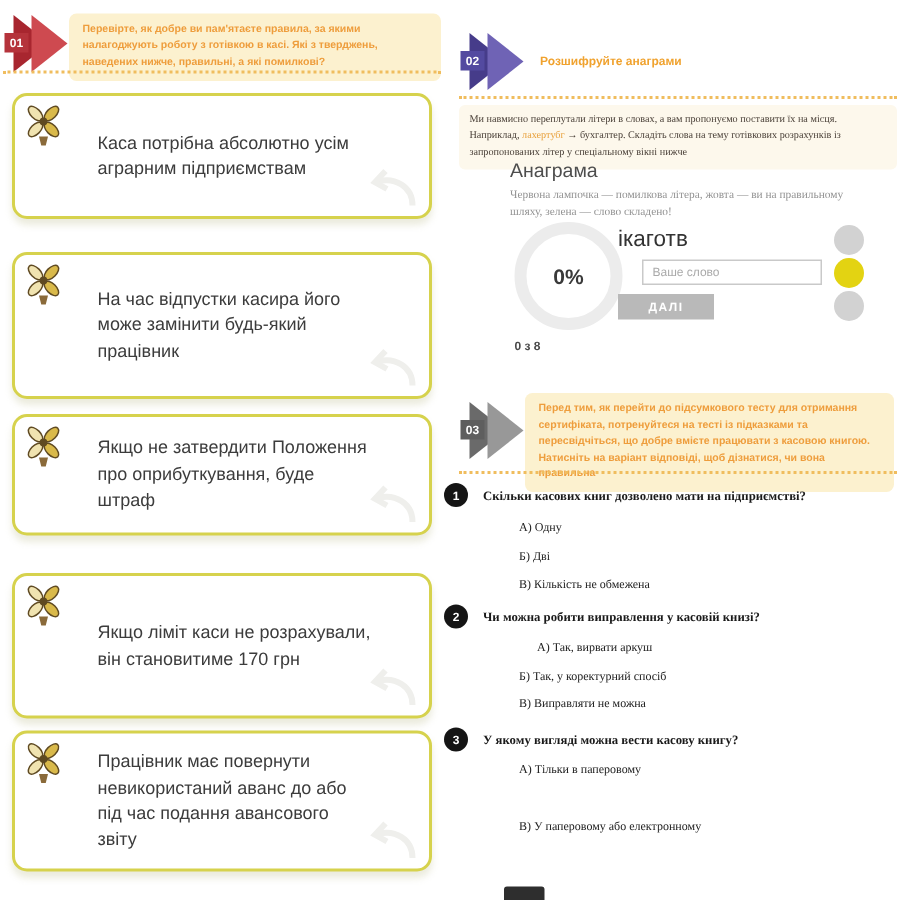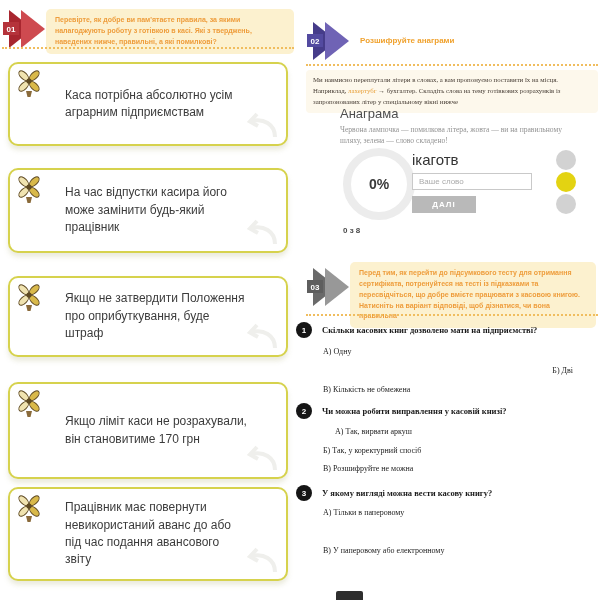--- a/index.html
+++ b/index.html
@@ -33,36 +33,36 @@
   
   .an-title { position:absolute; left:340px; top:106px; font-size:13px; color:#4e4e4e; }
   .an-hint  { position:absolute; left:340px; top:124px; width:238px; font-size:7.6px; color:#939393; line-height:1.5;font-family:Liberation Serif, serif; }
   .ring { position:absolute; left:343px; top:148px; width:72px; height:72px;
           border:8px solid #ececec; border-radius:50%; background:#fff;
           display:flex; align-items:center; justify-content:center;
           font-size:14px; font-weight:bold; color:#3a3a3a; }
   .an-count { position:absolute; left:343px; top:226px; width:72px; text-align:left;
               font-size:8px; font-weight:bold; color:#4a4a4a; }
   .an-word { position:absolute; left:412px; top:151px; font-size:15px; color:#333; }
-  .an-input { position:absolute; left:412px; top:173px; width:120px; height:17px;
+  .an-input { position:absolute; left:428px; top:173px; width:120px; height:17px;
               border:1px solid #c9c9c9; font-size:8px; padding:0 6px; color:#444;
               font-family:"Liberation Sans", sans-serif; }
   .an-input::placeholder { color:#aaa; }
   .an-btn { position:absolute; left:412px; top:196px; width:64px; height:17px;
             background:#b9b9b9; border:none; color:#fff; font-weight:bold; font-size:8px;
             letter-spacing:1px; font-family:"Liberation Sans", sans-serif; cursor:pointer; }
   .light { position:absolute; left:556px; width:20px; height:20px; border-radius:50%; }
 
   
   .q-num { position:absolute; width:16px; height:16px; border-radius:50%; background:#151515;
            color:#fff; font-size:8px; font-weight:bold; display:flex; align-items:center;
            justify-content:center; font-family:"Liberation Sans", sans-serif; }
   .q-text { position:absolute; left:322px; width:265px; font-family:"Liberation Serif", serif;
             font-weight:bold; font-size:8.5px; color:#1a1a1a; }
-  .q-opt { position:absolute; left:323px; width:250px; font-family:"Liberation Serif", serif;
+  .q-opt { position:absolute; left:346px; width:250px; font-family:"Liberation Serif", serif;
            font-size:8px; color:#222; cursor:pointer; }
 
   .partial { position:absolute; left:336px; top:591px; width:27px; height:9px;
              background:#2e2e2e; border-radius:2px 2px 0 0; }
 </style>
 </head>
 <body>
 
 <div class="page">
 
@@ -86,21 +86,21 @@
       <circle cx="13" cy="13" r="2.6" fill="#5f4a22"></circle>
       <path d="M10 23 L16 23 L14.5 29 L11.5 29 Z" fill="#8a6a3a"></path>
     </svg>
     <span class="card-text">Каса потрібна абсолютно усім аграрним підприємствам</span>
     <svg class="flip-arrow" width="36" height="27" viewBox="0 0 36 27">
       <path d="M33 25 C33 12 21 6 10 9" fill="none" stroke="#efefec" stroke-width="4"></path>
       <path d="M15 2 L8 9.5 L16 14" fill="none" stroke="#efefec" stroke-width="4"></path>
     </svg>
   </div>
 
-  <div class="card" style="top:168px; height:85px;">
+  <div class="card" style="top:168px; height:98px;">
     <svg class="windmill" width="26" height="30" viewBox="0 0 26 30">
       <g transform="rotate(45 13 13)" stroke="#5f4a22" stroke-width="1">
         <ellipse cx="13" cy="5.5" rx="3.2" ry="6" fill="#d9b94a"></ellipse>
         <ellipse cx="13" cy="20.5" rx="3.2" ry="6" fill="#f0e3b0"></ellipse>
         <ellipse cx="5.5" cy="13" rx="6" ry="3.2" fill="#f0e3b0"></ellipse>
         <ellipse cx="20.5" cy="13" rx="6" ry="3.2" fill="#d9b94a"></ellipse>
       </g>
       <circle cx="13" cy="13" r="2.6" fill="#5f4a22"></circle>
       <path d="M10 23 L16 23 L14.5 29 L11.5 29 Z" fill="#8a6a3a"></path>
     </svg>
@@ -195,28 +195,28 @@
     <path d="M19 2 L43 21 L19 40 Z" fill="#989898"></path>
     <rect x="1" y="14" width="16" height="13" fill="#5e5e5e"></rect>
     <text x="9" y="23.5" font-size="8" font-weight="bold" fill="#fff" text-anchor="middle">03</text>
   </svg>
   <div class="instr-box" style="left:350px; top:262px; width:246px;">Перед тим, як перейти до підсумкового тесту для отримання сертифіката, потренуйтеся на тесті із підказками та пересвідчіться, що добре вмієте працювати з касовою книгою. Натисніть на варіант відповіді, щоб дізнатися, чи вона правильна</div>
   <div class="dotted-line" style="left:306px; top:314px; width:292px;"></div>
 
   <div class="q-num" style="left:296px; top:322px;">1</div>
   <div class="q-text" style="top:325px;">Скільки касових книг дозволено мати на підприємстві?</div>
   <div class="q-opt" style="top:347px;">А)  Одну</div>
-  <div class="q-opt" style="top:366px;text-align:right;">Б)  Дві</div>
+  <div class="q-opt" style="top:366px;">Б)  Дві</div>
   <div class="q-opt" style="top:385px;">В)  Кількість не обмежена</div>
 
   <div class="q-num" style="left:296px; top:403px;">2</div>
   <div class="q-text" style="top:406px;">Чи можна робити виправлення у касовій книзі?</div>
   <div class="q-opt" style="top:427px;margin-left:12px;">А)  Так, вирвати аркуш</div>
   <div class="q-opt" style="top:446px;">Б)  Так, у коректурний спосіб</div>
-  <div class="q-opt" style="top:464px;">В)  Розшифруйте не можна</div>
+  <div class="q-opt" style="top:464px;">В)  Виправляти не можна</div>
 
   <div class="q-num" style="left:296px; top:485px;">3</div>
   <div class="q-text" style="top:488px;">У якому вигляді можна вести касову книгу?</div>
   <div class="q-opt" style="top:508px;">А)  Тільки в паперовому</div>
   <div class="q-opt" style="top:546px;">В)  У паперовому або електронному</div>
 
   <div class="partial"></div>
 </div>
 
 </body></html>

